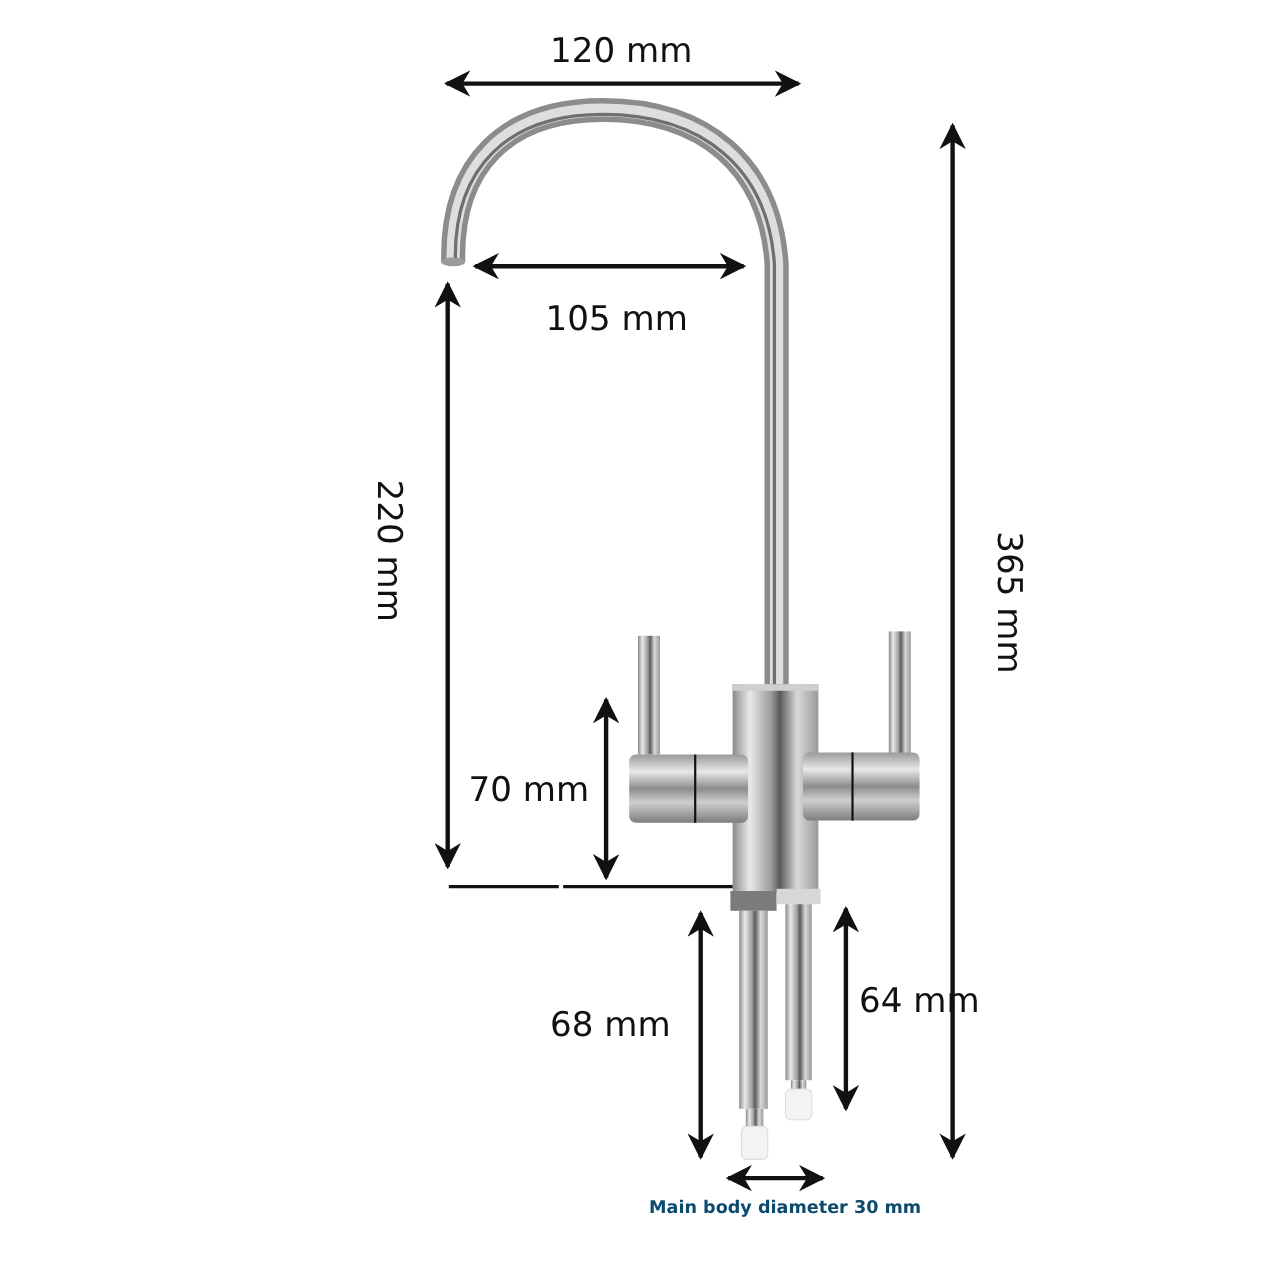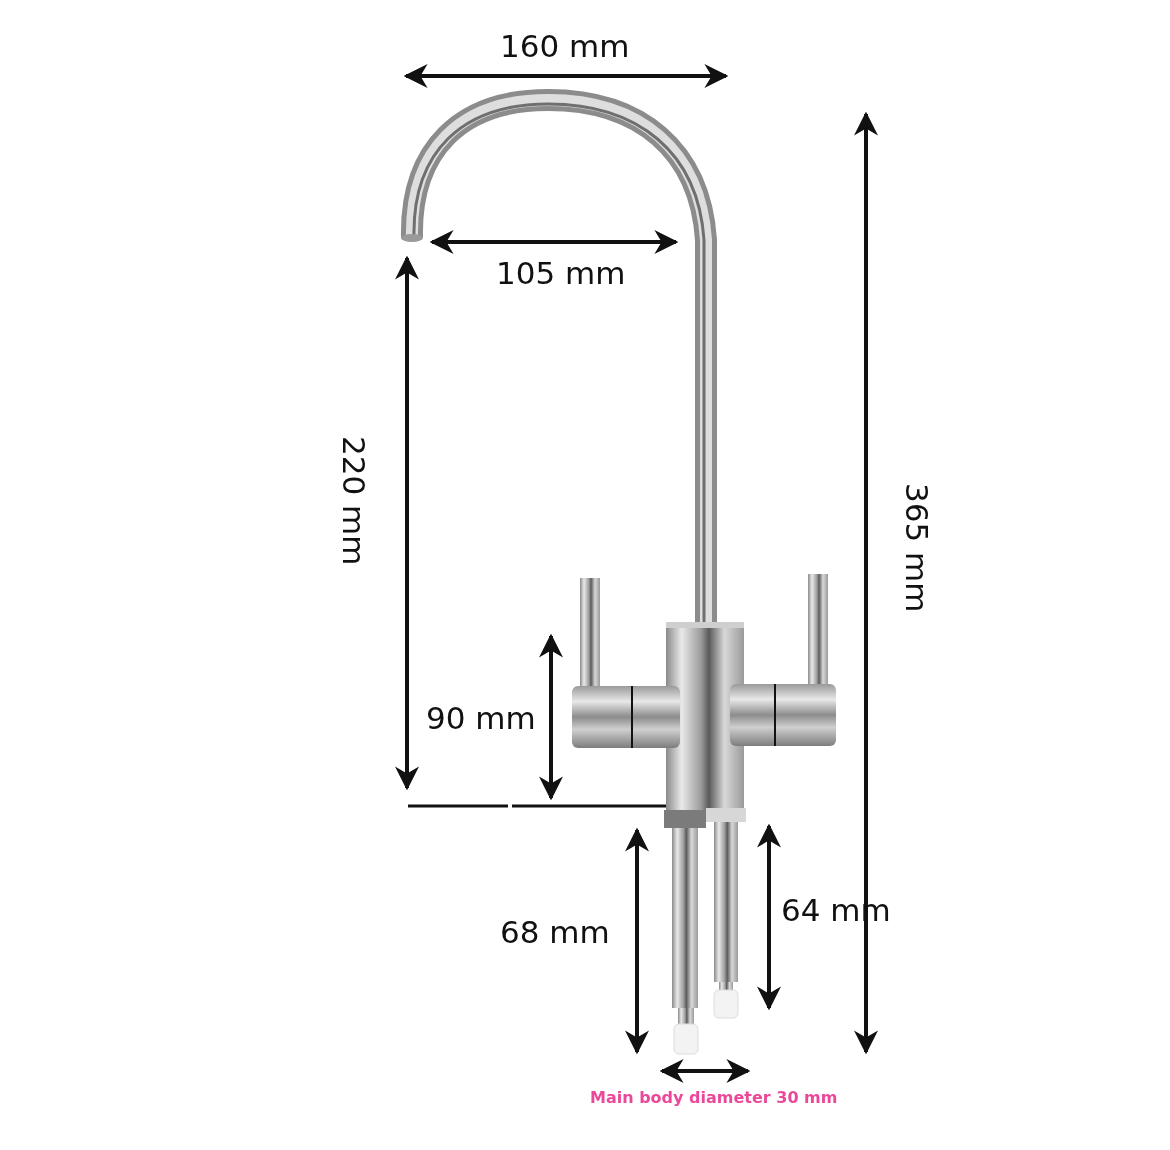--- a/index.html
+++ b/index.html
@@ -1,21 +1,21 @@
 <!DOCTYPE html>
 <html><head>
 <meta charset="utf-8">
 <style>
   html, body { margin: 0; padding: 0; background: #ffffff; }
   body { width: 1170px; height: 1150px; position: relative; overflow: hidden;
          font-family: "DejaVu Sans", "Liberation Sans", sans-serif; color: #111; }
   #stage { position: absolute; left: 0; top: 0; width: 1170px; height: 1150px; }
   .lbl { position: absolute; font-size: 31px; color: #111; white-space: nowrap; letter-spacing: 0px; }
   .lbl.rot { transform-origin: center center; transform: rotate(90deg); }
-  .caption { position: absolute; font-size: 16px; font-weight: bold; color: #ec4899; white-space: nowrap; }
+  .caption { position: absolute; font-size: 16px; font-weight: bold; color: #0c4a6e; white-space: nowrap; }
 </style>
 </head>
 <body>
 
 <div id="stage">
 <svg width="1170" height="1150" viewBox="0 0 1170 1150" xmlns="http://www.w3.org/2000/svg">
   <defs>
     <linearGradient id="steelV" x1="0" x2="1" y1="0" y2="0">
       <stop offset="0" stop-color="#8a8a8a"></stop>
       <stop offset="0.2" stop-color="#e9e9e9"></stop>
@@ -78,21 +78,21 @@
     <line x1="866" y1="114" x2="866" y2="1052" marker-start="url(#ah)" marker-end="url(#ah)"></line>
     <line x1="551" y1="636" x2="551" y2="798" marker-start="url(#ah)" marker-end="url(#ah)"></line>
     <line x1="637" y1="830" x2="637" y2="1052" marker-start="url(#ah)" marker-end="url(#ah)"></line>
     <line x1="769" y1="826" x2="769" y2="1008" marker-start="url(#ah)" marker-end="url(#ah)"></line>
     <line x1="662" y1="1071" x2="748" y2="1071" marker-start="url(#ah)" marker-end="url(#ah)"></line>
     <line x1="408" y1="806" x2="508" y2="806" stroke-width="3"></line>
     <line x1="512" y1="806" x2="666" y2="806" stroke-width="3"></line>
   </g>
 </svg>
 
-<div class="lbl" style="left:500px; top:28px;">160 mm</div>
-<div class="lbl" style="left:496px; top:255px;text-align:right;">105 mm</div>
+<div class="lbl" style="left:500px; top:28px;">120 mm</div>
+<div class="lbl" style="left:496px; top:272px;text-align:right;">105 mm</div>
 <div class="lbl rot" style="left:294px; top:478px; width:120px;">220 mm</div>
 <div class="lbl rot" style="left:852px; top:530px; width:130px;">365 mm</div>
-<div class="lbl" style="left:426px; top:700px;">90 mm</div>
+<div class="lbl" style="left:426px; top:700px;">70 mm</div>
 <div class="lbl" style="left:500px; top:914px;">68 mm</div>
 <div class="lbl" style="left:781px; top:892px;">64 mm</div>
 <div class="caption" style="left:590px; top:1088px;">Main body diameter 30 mm</div>
 </div>
 
 </body></html>

